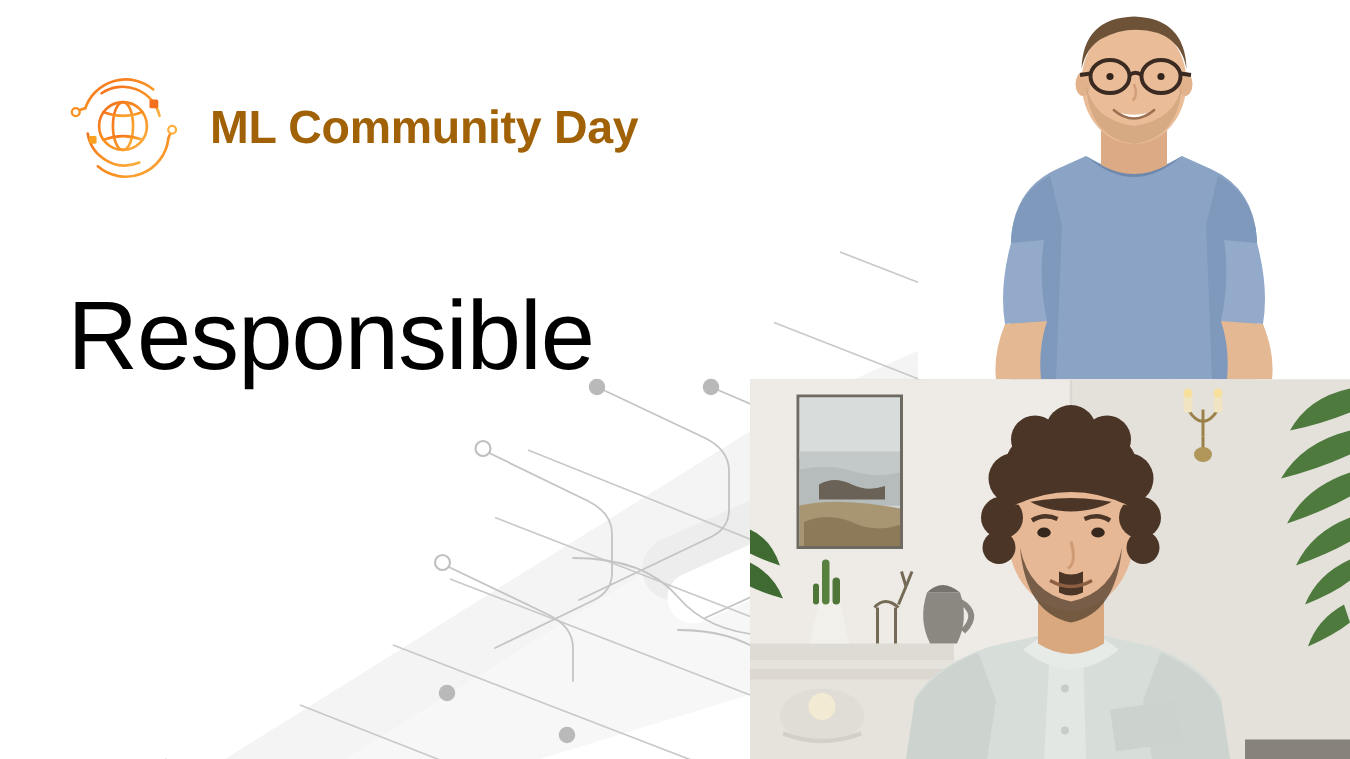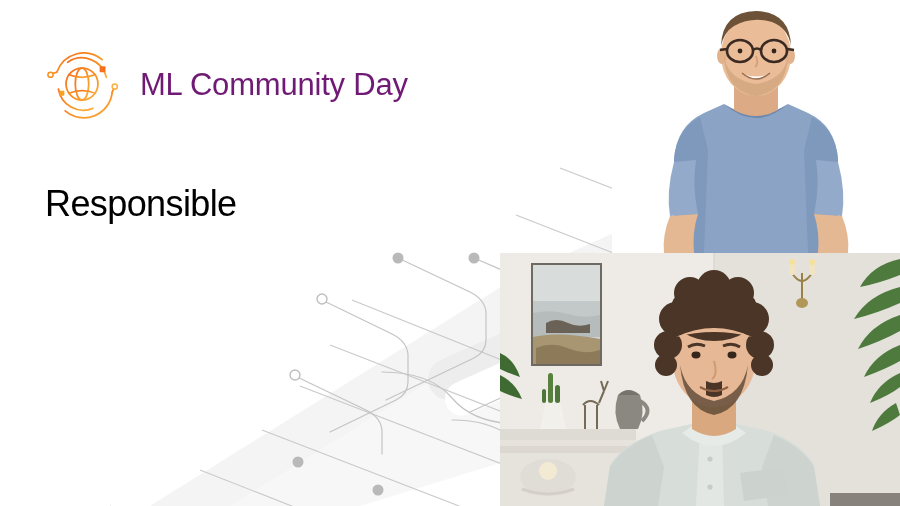--- a/index.html
+++ b/index.html
@@ -38,36 +38,36 @@
   }
   .brand-mark {
     width: 84px;
     height: 84px;
     flex: 0 0 84px;
     display: block;
   }
   .brand-name {
     font-family: "Liberation Sans", sans-serif;
     font-size: 31px;
-    font-weight: 400;
+    font-weight: 700;
     letter-spacing: -0.2px;
-    color: #701a75;
+    color: #a16207;
     white-space: nowrap;
     line-height: 1;
   }
 
   
   .slide-title {
     position: absolute;
     left: 45px;
     top: 148px;
     width: 430px;
     font-family: "Liberation Sans", sans-serif;
     font-weight: 400;
-    font-size: 36px;
+    font-size: 65px;
     line-height: 63px;
     letter-spacing: -0.6px;
     color: #000000;
   }
   .slide-title .title-line { display: block; }
 
   
   .speaker-primary {
     position: absolute;
     left: 612px;

